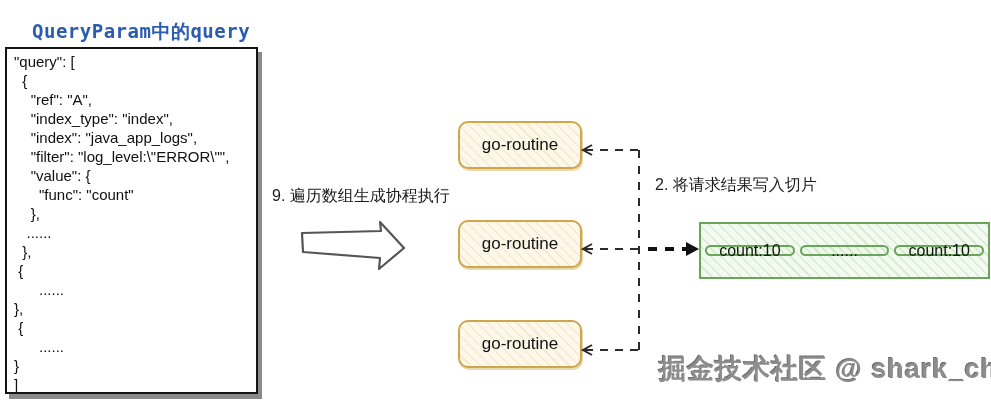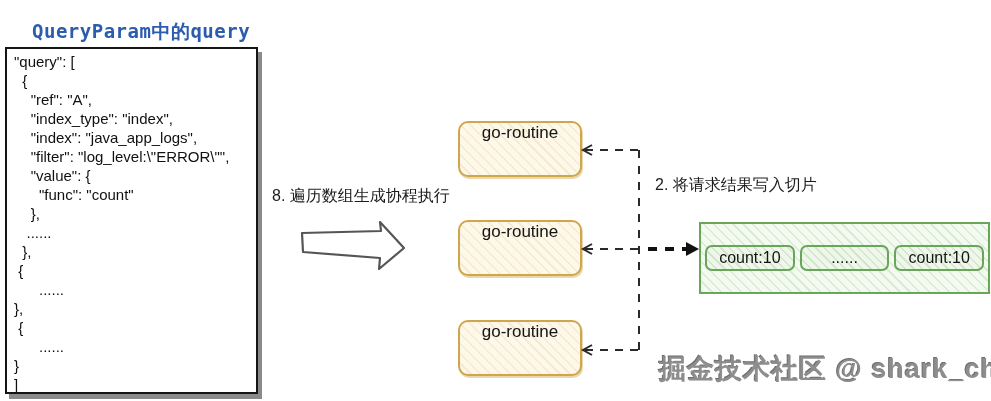--- a/index.html
+++ b/index.html
@@ -24,35 +24,35 @@
     font-size:15px;line-height:19px;color:#101010;white-space:pre;
   }
   
   .step-label{position:absolute;font-size:16px;color:#1c1c1c;}
   .step1{left:272px;top:186px;}
   .step2{left:655px;top:175px;}
   
   .big-arrow{position:absolute;left:297px;top:219px;}
   
   .goroutine{
-    position:absolute;left:458px;width:124px;height:56px;box-sizing:border-box;
+    position:absolute;left:458px;width:124px;height:48px;box-sizing:border-box;
     border:2.5px solid #cfa64b;border-radius:10px;
     background:
       repeating-linear-gradient(45deg,rgba(207,166,75,0.16) 0 1.5px,rgba(0,0,0,0) 1.5px 7px),
       #fdf8ea;
-    display:flex;align-items:flex-start;justify-content:center;
+    display:flex;align-items:center;justify-content:center;
     font-size:17px;color:#141414;
     box-shadow:1px 2px 0 rgba(207,166,75,0.45);
   }
   .gr1{top:121px;} .gr2{top:220px;} .gr3{top:320px;}
   
   .connectors{position:absolute;left:0;top:0;pointer-events:none;}
   
   .slice{
-    position:absolute;left:699px;top:222px;width:291px;height:72px;box-sizing:border-box;
+    position:absolute;left:699px;top:222px;width:291px;height:57px;box-sizing:border-box;
     border:2px solid #69a65a;
     background:
       repeating-linear-gradient(45deg,rgba(105,166,90,0.18) 0 1.5px,rgba(0,0,0,0) 1.5px 7px),
       #f3faf0;
     display:flex;gap:5px;padding:21px 4px;
   }
   .slice-cell{
     flex:1;box-sizing:border-box;border:2px solid #69a65a;border-radius:7px;
     background:
       repeating-linear-gradient(45deg,rgba(105,166,90,0.20) 0 1.5px,rgba(0,0,0,0) 1.5px 6px),
@@ -89,21 +89,21 @@
   },
  {
       ......
 },
  {
       ......
 }
 ]</pre>
   </div>
 
-  <div class="step-label step1">8. 遍历数组生成协程执行</div>
+  <div class="step-label step1">9. 遍历数组生成协程执行</div>
 
   <svg class="big-arrow" width="114" height="56" viewBox="0 0 114 56">
     <path d="M5,14 L84,12 L83,3 L107,29 L82,50 L83,39 L6,33 Z" fill="#ffffff" stroke="#555555" stroke-width="2.2" stroke-linejoin="round"></path>
   </svg>
 
   <div class="goroutine gr1">
     <span>go-routine</span>
   </div>
   <div class="goroutine gr2">
     <span>go-routine</span>

